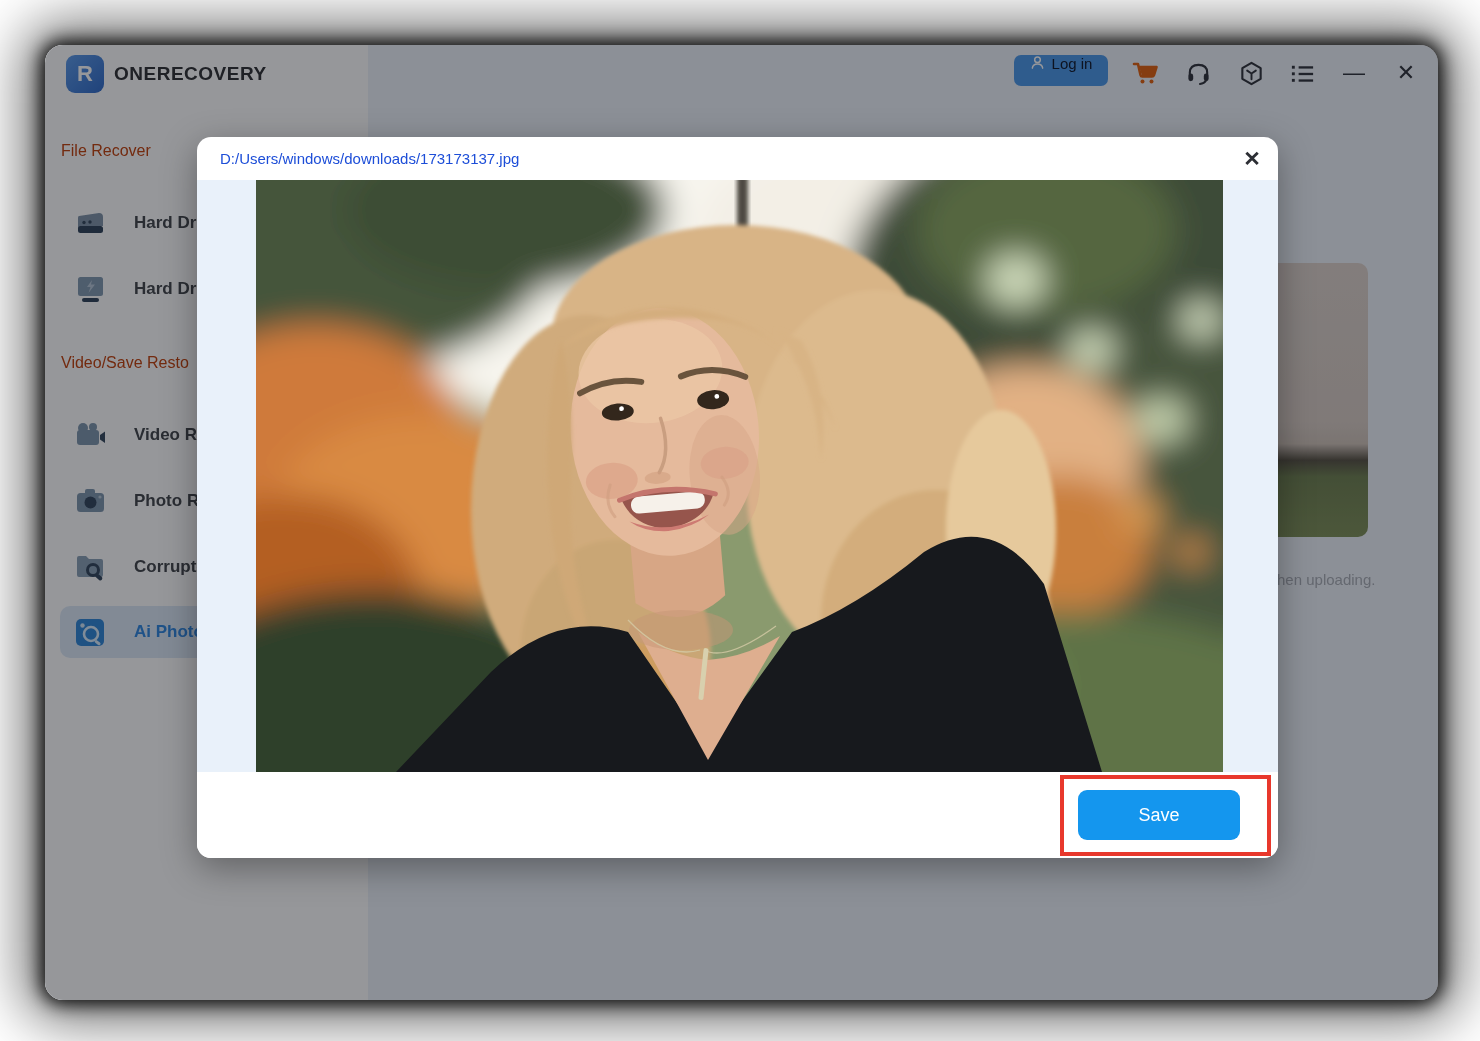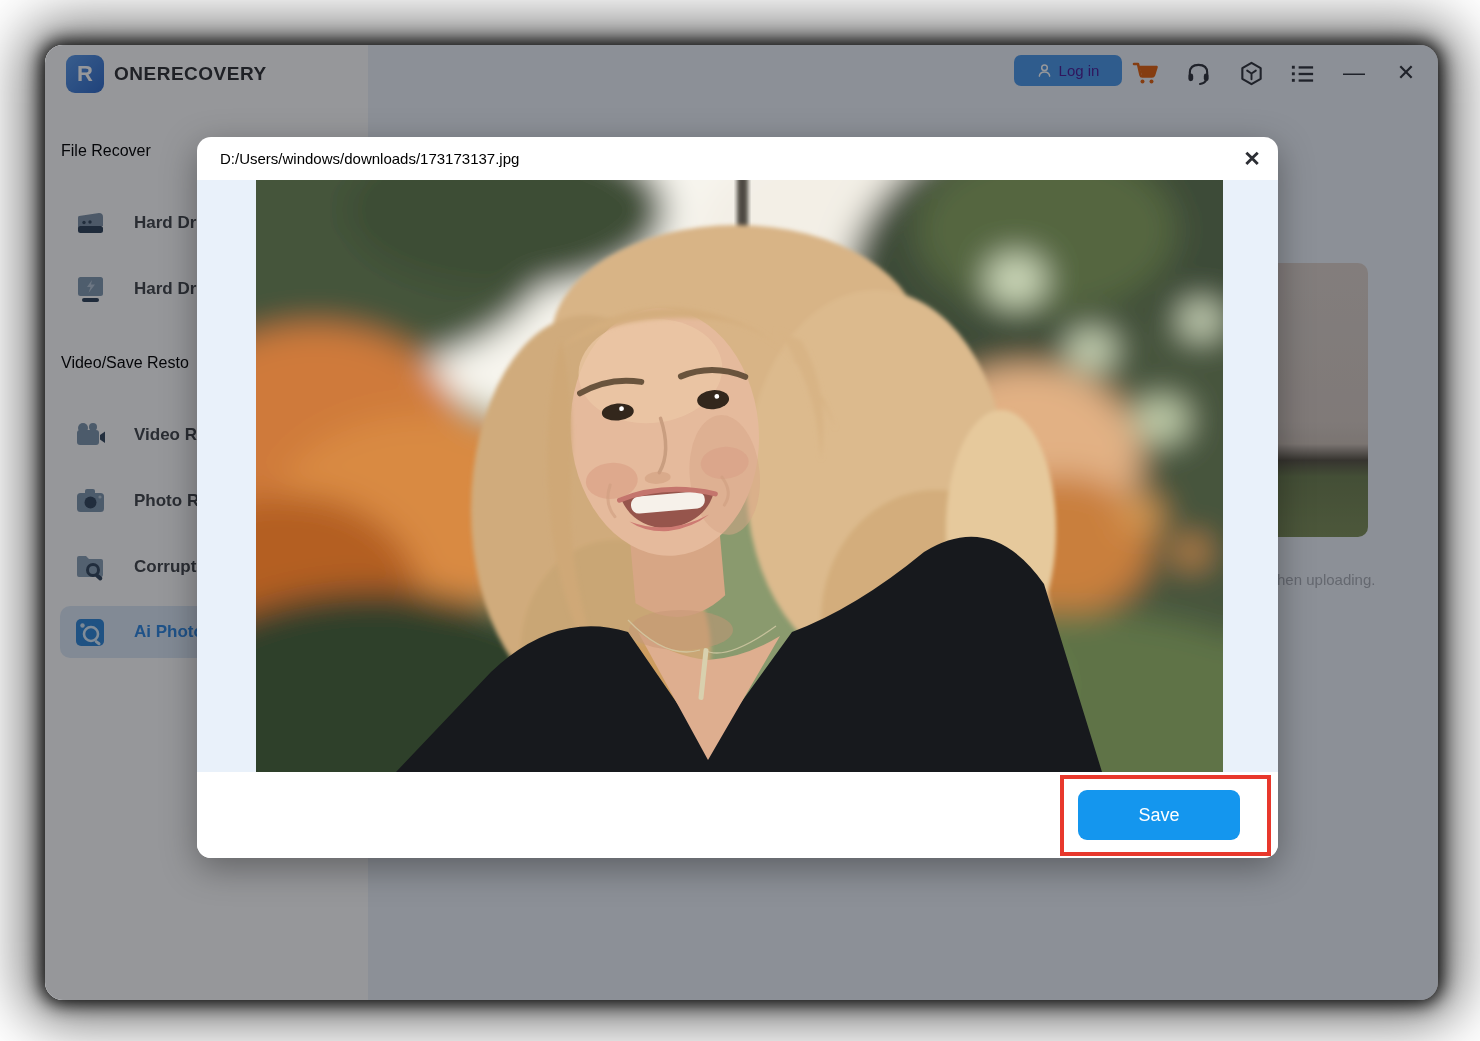--- a/index.html
+++ b/index.html
@@ -8,50 +8,50 @@
 
   
   .window {
     position:absolute; left:45px; top:45px; width:1393px; height:955px;
     background:#eef2f9; border-radius:18px; overflow:hidden;
     box-shadow:0 0 18px 4px rgba(0,0,0,.95), 0 0 55px 22px rgba(0,0,0,.55);
   }
 
   
   .sidebar { position:absolute; left:0; top:0; width:323px; height:100%; background:#ffffff; }
-  .section-label { position:absolute; left:16px; font-size:16px; color:#000000; white-space:nowrap; }
+  .section-label { position:absolute; left:16px; font-size:16px; color:#c2410c; white-space:nowrap; }
   .side-item { position:absolute; left:15px; width:300px; height:52px; display:flex; align-items:center; }
   .side-item .ic { width:34px; height:34px; margin-left:13px; flex:none; }
   .side-item .lbl { margin-left:27px; font-size:17px; font-weight:bold; color:#41454a; white-space:nowrap; }
   .side-item.active { background:#dce9f7; border-radius:10px; }
   .side-item.active .lbl { color:#2e86e0; }
 
   
   .logo { position:absolute; left:21px; top:10px; width:38px; height:38px; border-radius:9px;
           background:linear-gradient(135deg,#5b9ae8,#2f6ac8); display:flex; align-items:center; justify-content:center;
           color:#fff; font-weight:bold; font-size:22px; }
   .brand { position:absolute; left:69px; top:18px; font-size:19px; font-weight:bold; color:#2f3033; letter-spacing:.5px; }
-  .login-btn { position:absolute; left:969px; top:10px; width:108px; height:31px; border-radius:7px;
-               background:#4a97e8; color:#4c1d95; font-size:15px; display:flex; align-items:center; justify-content:center; gap:7px; cursor:pointer; }
+  .login-btn { position:absolute; left:969px; top:10px; width:94px; height:31px; border-radius:7px;
+               background:#4a97e8; color:#0f172a; font-size:15px; display:flex; justify-content:center; gap:7px; cursor:pointer; }
   .tb-icon { position:absolute; top:13px; width:30px; height:30px; display:flex; align-items:center; justify-content:center; cursor:pointer; color:#2f323a; }
   .tb-icon svg { display:block; }
   .glyph-btn { font-size:22px; color:#2f323a; line-height:30px; }
 
   
   .bg-thumb { position:absolute; left:1210px; top:218px; width:113px; height:274px; border-radius:10px; overflow:hidden;
               background:linear-gradient(180deg,#ddd2cb 0%, #d8ccc4 58%, #cfc3b8 66%, #575244 72%, #6f8050 78%, #7e9058 100%); }
   .bg-caption { position:absolute; left:1232px; top:526px; font-size:15px; color:#a8adb5; white-space:nowrap; }
 
   
   .dim { position:absolute; inset:0; background:rgba(12,14,22,.43); z-index:40; }
 
   
   .modal { position:absolute; left:152px; top:92px; width:1081px; height:721px; background:#ffffff;
            border-radius:14px; z-index:60; box-shadow:0 10px 35px rgba(0,0,0,.35); overflow:hidden; }
-  .modal-title { position:absolute; left:23px; top:13px; font-size:15px; color:#000000; }
+  .modal-title { position:absolute; left:23px; top:13px; font-size:15px; color:#1d4ed8; }
   .modal-close { position:absolute; right:12px; top:8px; width:28px; height:28px; font-size:21px; color:#2c2e34;
                  display:flex; align-items:center; justify-content:center; cursor:pointer; font-weight:bold; }
   .modal-content { position:absolute; left:0; top:43px; width:1081px; height:592px; background:#e9f1fa; }
   .photo { position:absolute; left:59px; top:0; width:967px; height:592px; }
   .modal-footer { position:absolute; left:0; top:635px; width:1081px; height:86px; background:#fff; }
   .annotation { position:absolute; left:863px; top:3px; width:211px; height:81px; border:4px solid #e8382c; background:#fff; }
   .save-btn { position:absolute; left:881px; top:18px; width:162px; height:50px; border-radius:9px; background:#1496ee;
               color:#fff; font-size:18px; display:flex; align-items:center; justify-content:center; cursor:pointer; }
 </style>
 </head>

